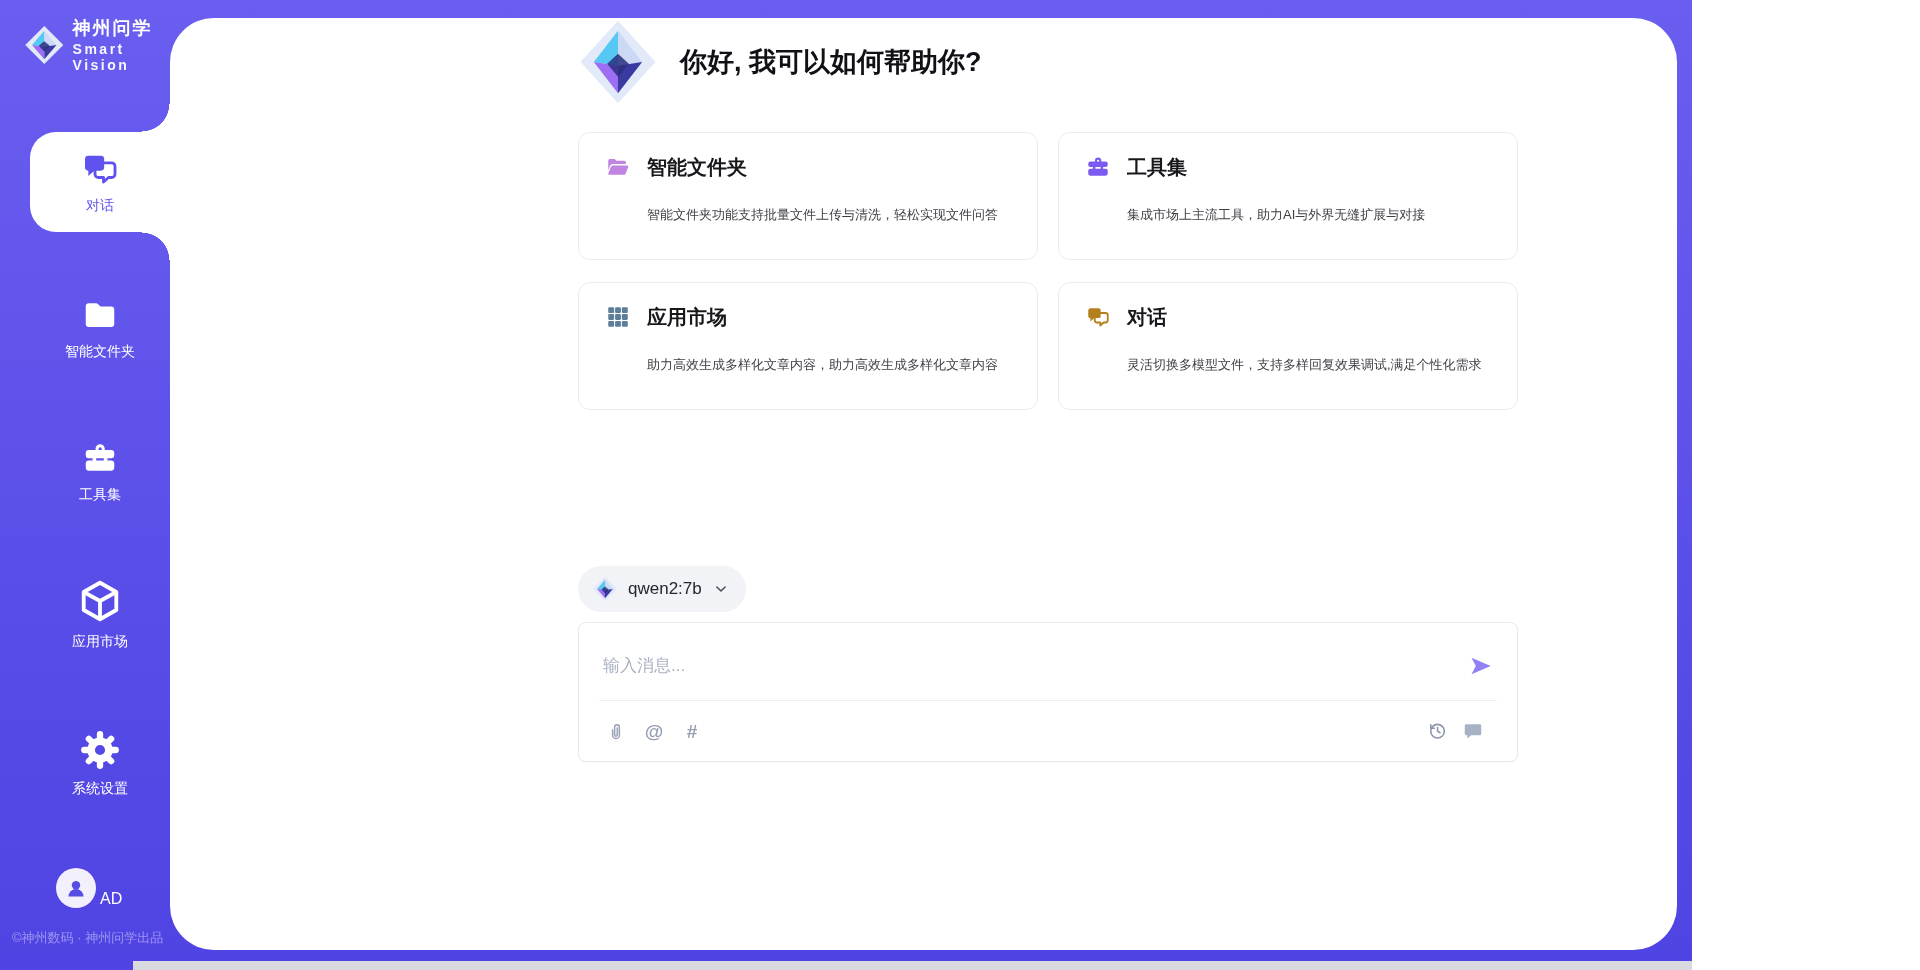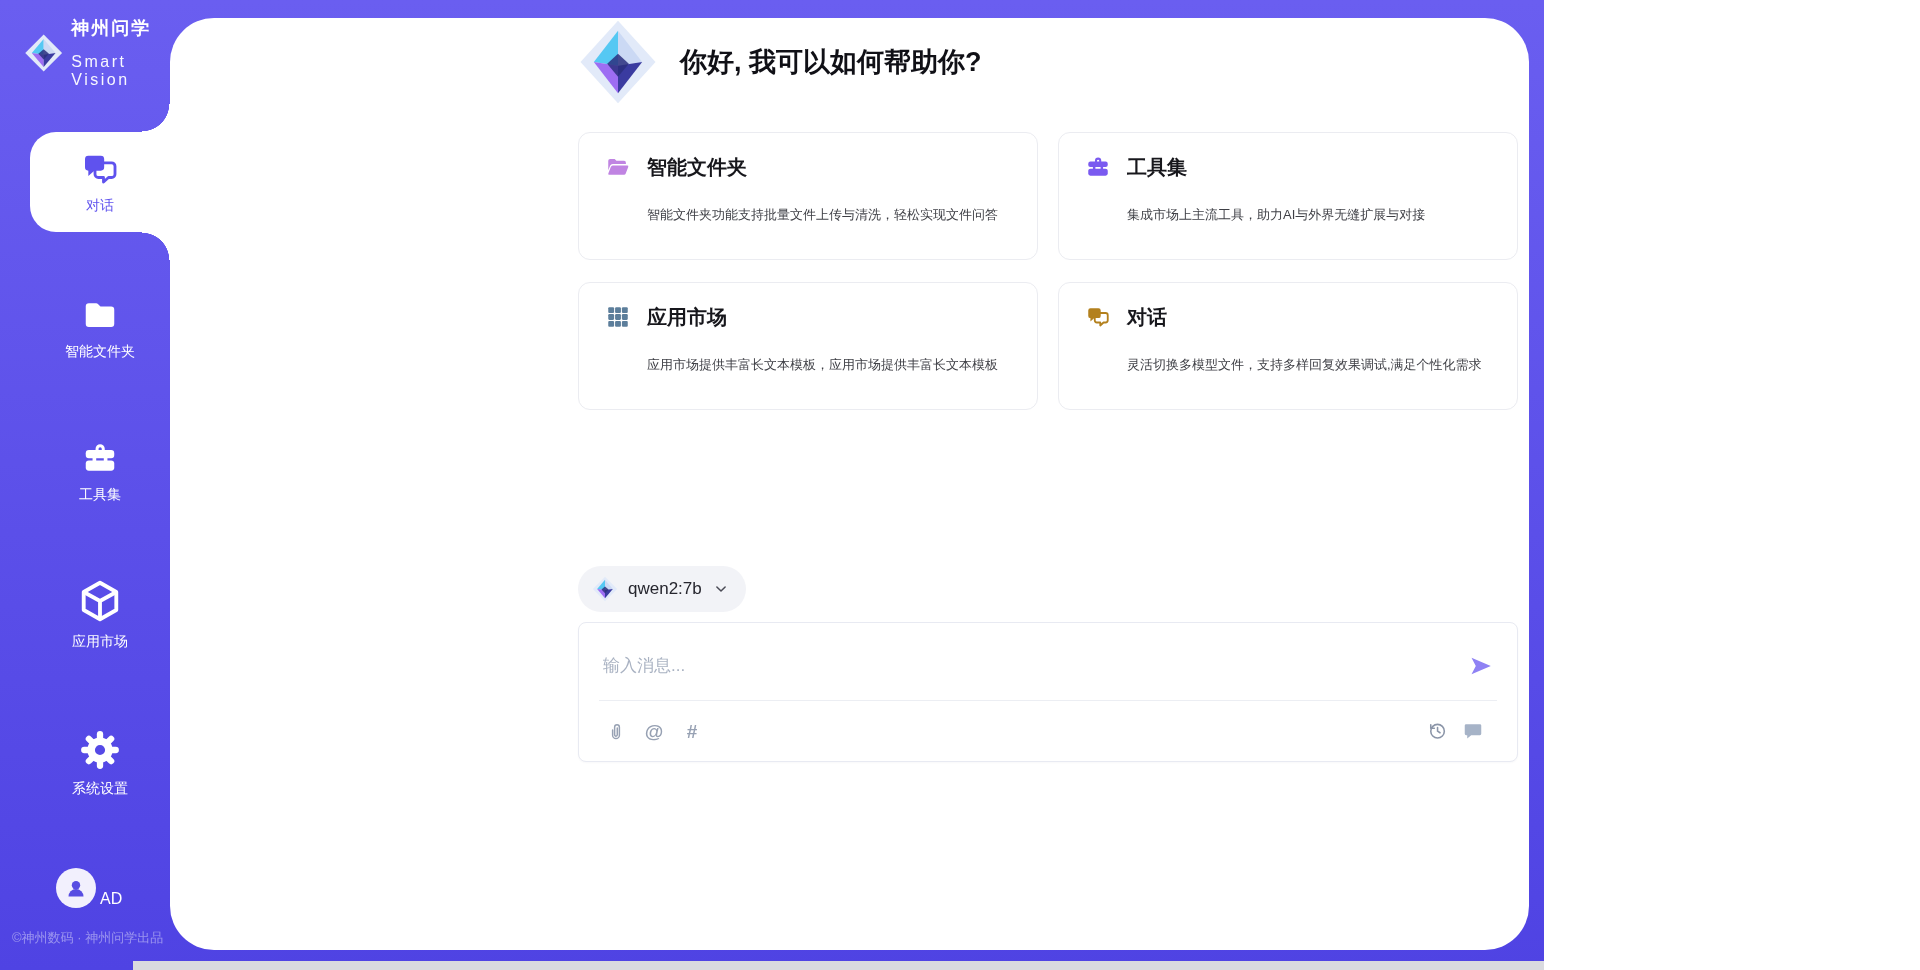--- a/index.html
+++ b/index.html
@@ -1,26 +1,26 @@
 <!DOCTYPE html>
 <html><head>
 <meta charset="utf-8">
 <style>
   html,body{margin:0;padding:0;}
-  .app{position:relative;width:1544px;height:970px;overflow:hidden;
+  .app{position:relative;width:1692px;height:970px;overflow:hidden;
        font-family:"Liberation Sans","DejaVu Sans",sans-serif;
        background:linear-gradient(180deg,#6A5EF0 0%,#5B4FE9 55%,#4F43E3 100%);}
   svg{display:block}
 
   
   .sidebar{position:absolute;left:0;top:0;width:170px;height:970px;}
   .brand{position:absolute;left:24px;top:18px;display:flex;align-items:center;gap:8px;}
   .brand-gem{width:48px;height:48px;}
   .brand-name{color:#fff;font-size:18px;font-weight:700;letter-spacing:2px;line-height:1.15;}
-  .brand-sub{color:rgba(255,255,255,.95);font-size:16px;letter-spacing:2.5px;margin-top:14px;}
+  .brand-sub{color:rgba(255,255,255,.95);font-size:14px;letter-spacing:2.5px;margin-top:2px;font-weight:bold;}
 
   .active-tab{position:absolute;left:30px;top:132px;width:140px;height:100px;background:#fff;
               border-radius:26px 0 0 26px;}
   .active-tab::before{content:"";position:absolute;right:0;top:-28px;width:28px;height:28px;
       background:radial-gradient(28px at 0 0,rgba(255,255,255,0) 27px,#fff 27.5px);}
   .active-tab::after{content:"";position:absolute;right:0;bottom:-28px;width:28px;height:28px;
       background:radial-gradient(28px at 0 100%,rgba(255,255,255,0) 27px,#fff 27.5px);}
   .active-tab .nav-inner{width:100%;height:100%;display:flex;flex-direction:column;align-items:center;
       justify-content:center;gap:8px;color:#5F52EE;cursor:pointer;}
   .active-tab .nav-label{font-size:14px;color:#5F52EE;}
@@ -253,21 +253,21 @@
               <use href="#i-case"></use>
             </svg>
           <div class="card-title">工具集</div>
           <div class="card-desc">集成市场上主流工具，助力AI与外界无缝扩展与对接</div>
         </div>
         <div class="card">
           <svg class="card-icon" style="color: rgb(92, 126, 155);">
               <use href="#i-grid"></use>
             </svg>
           <div class="card-title">应用市场</div>
-          <div class="card-desc">应用市场提供丰富长文本模板，应用市场提供丰富长文本模板</div>
+          <div class="card-desc">助力高效生成多样化文章内容，助力高效生成多样化文章内容</div>
         </div>
         <div class="card">
           <svg class="card-icon" style="color: rgb(179, 128, 29);">
               <use href="#i-chat"></use>
             </svg>
           <div class="card-title">对话</div>
           <div class="card-desc">灵活切换多模型文件，支持多样回复效果调试,满足个性化需求</div>
         </div>
       </div>
 

